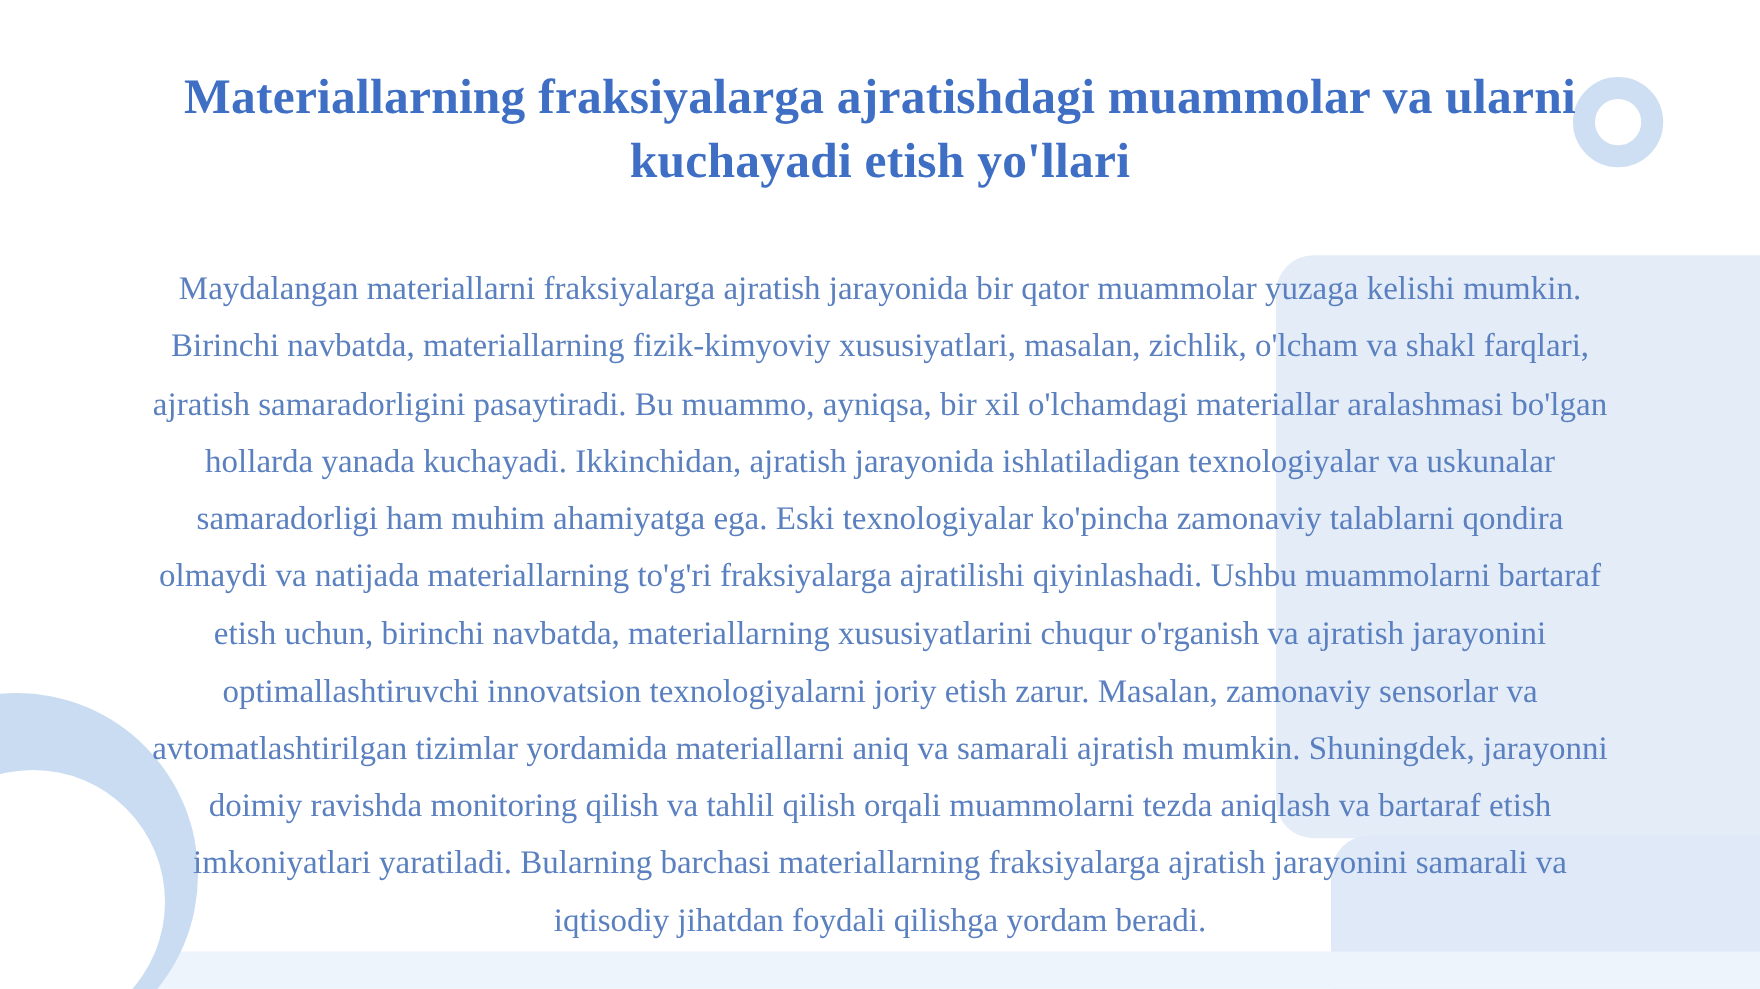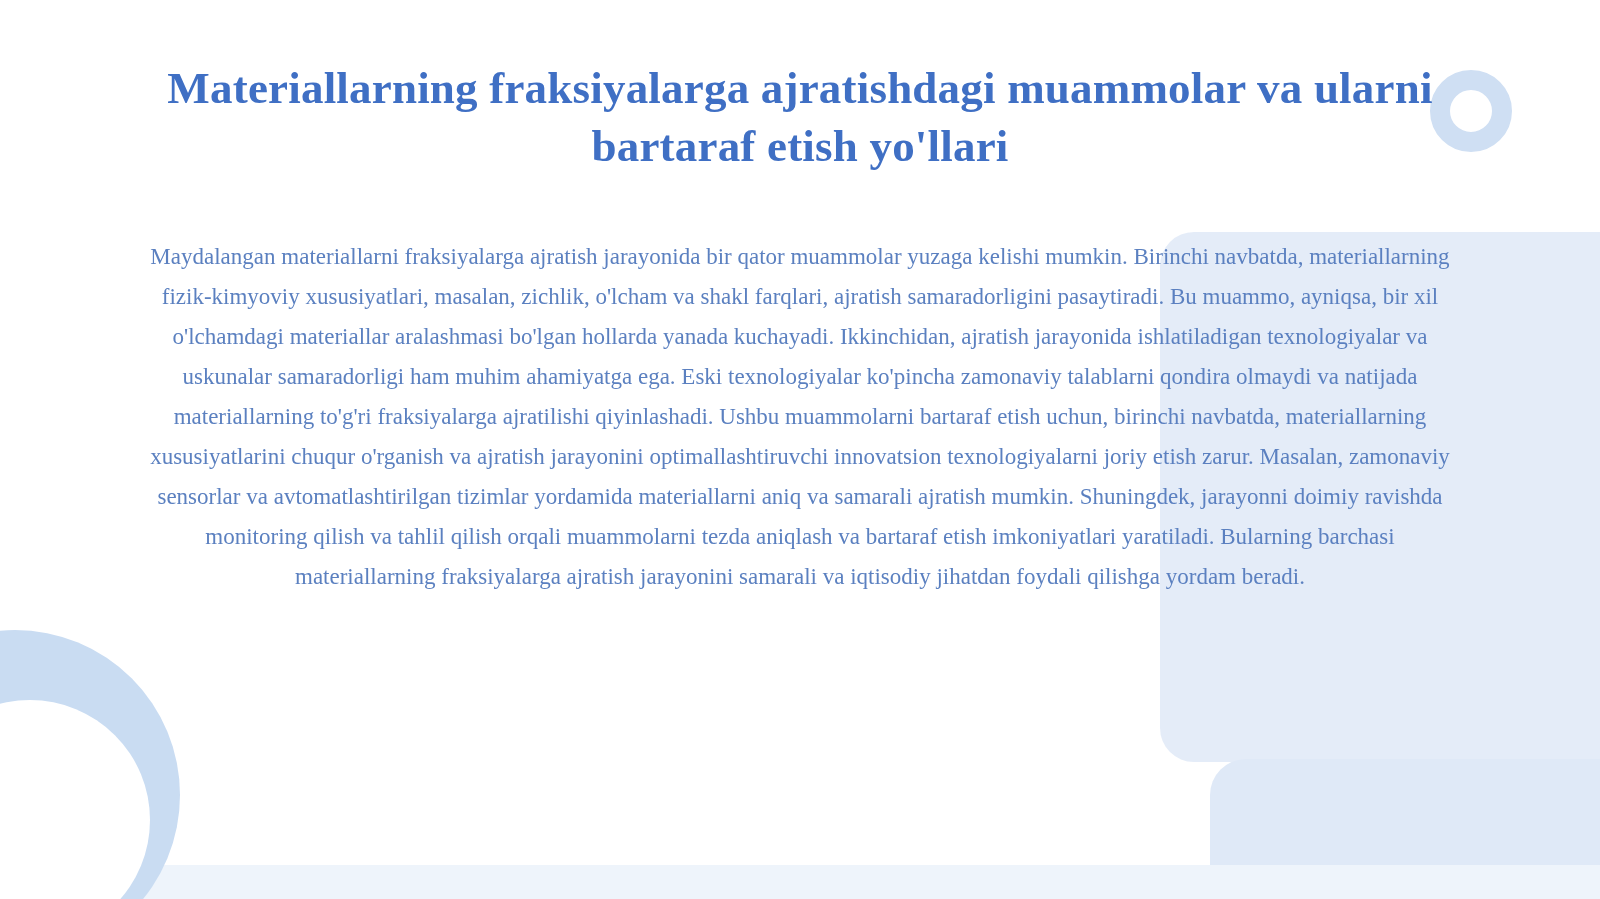--- a/index.html
+++ b/index.html
@@ -99,38 +99,38 @@
     letter-spacing: 0.2px;
   }
   .body-wrap {
     margin: 62px auto 0 auto;
     max-width: 1330px;
   }
   .body-text {
     margin: 0;
     text-align: center;
     font-family: "Liberation Serif", serif;
-    font-size: 23px;
+    font-size: 30px;
     line-height: 1.74;
     color: #5b80c0;
   }
 </style>
 </head>
 <body>
 
 <div class="slide">
 
   <div class="deco-panel"></div>
   <div class="deco-bottom-round"></div>
   <div class="deco-ring"></div>
   <div class="deco-bottom-band"></div>
   <div class="deco-blob-left"></div>
   <div class="deco-blob-left-inner"></div>
 
   <div class="content">
-    <h1 class="slide-title">Materiallarning fraksiyalarga ajratishdagi muammolar va ularni bartaraf etish yo'llari</h1>
+    <h1 class="slide-title">Materiallarning fraksiyalarga ajratishdagi muammolar va ularni kuchayadi etish yo'llari</h1>
 
     <div class="body-wrap">
       <p class="body-text">Maydalangan materiallarni fraksiyalarga ajratish jarayonida bir qator muammolar yuzaga kelishi mumkin. Birinchi navbatda, materiallarning fizik-kimyoviy xususiyatlari, masalan, zichlik, o'lcham va shakl farqlari, ajratish samaradorligini pasaytiradi. Bu muammo, ayniqsa, bir xil o'lchamdagi materiallar aralashmasi bo'lgan hollarda yanada kuchayadi. Ikkinchidan, ajratish jarayonida ishlatiladigan texnologiyalar va uskunalar samaradorligi ham muhim ahamiyatga ega. Eski texnologiyalar ko'pincha zamonaviy talablarni qondira olmaydi va natijada materiallarning to'g'ri fraksiyalarga ajratilishi qiyinlashadi. Ushbu muammolarni bartaraf etish uchun, birinchi navbatda, materiallarning xususiyatlarini chuqur o'rganish va ajratish jarayonini optimallashtiruvchi innovatsion texnologiyalarni joriy etish zarur. Masalan, zamonaviy sensorlar va avtomatlashtirilgan tizimlar yordamida materiallarni aniq va samarali ajratish mumkin. Shuningdek, jarayonni doimiy ravishda monitoring qilish va tahlil qilish orqali muammolarni tezda aniqlash va bartaraf etish imkoniyatlari yaratiladi. Bularning barchasi materiallarning fraksiyalarga ajratish jarayonini samarali va iqtisodiy jihatdan foydali qilishga yordam beradi.</p>
     </div>
   </div>
 
 </div>
 
 </body></html>

